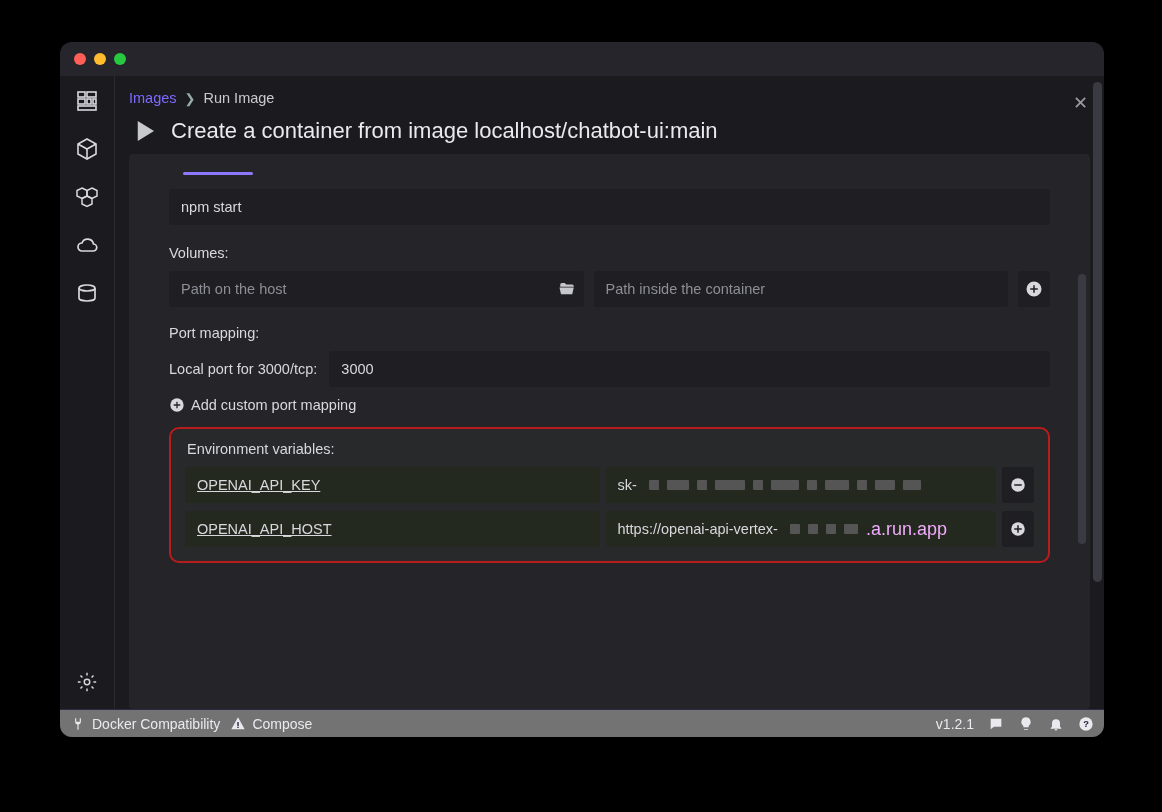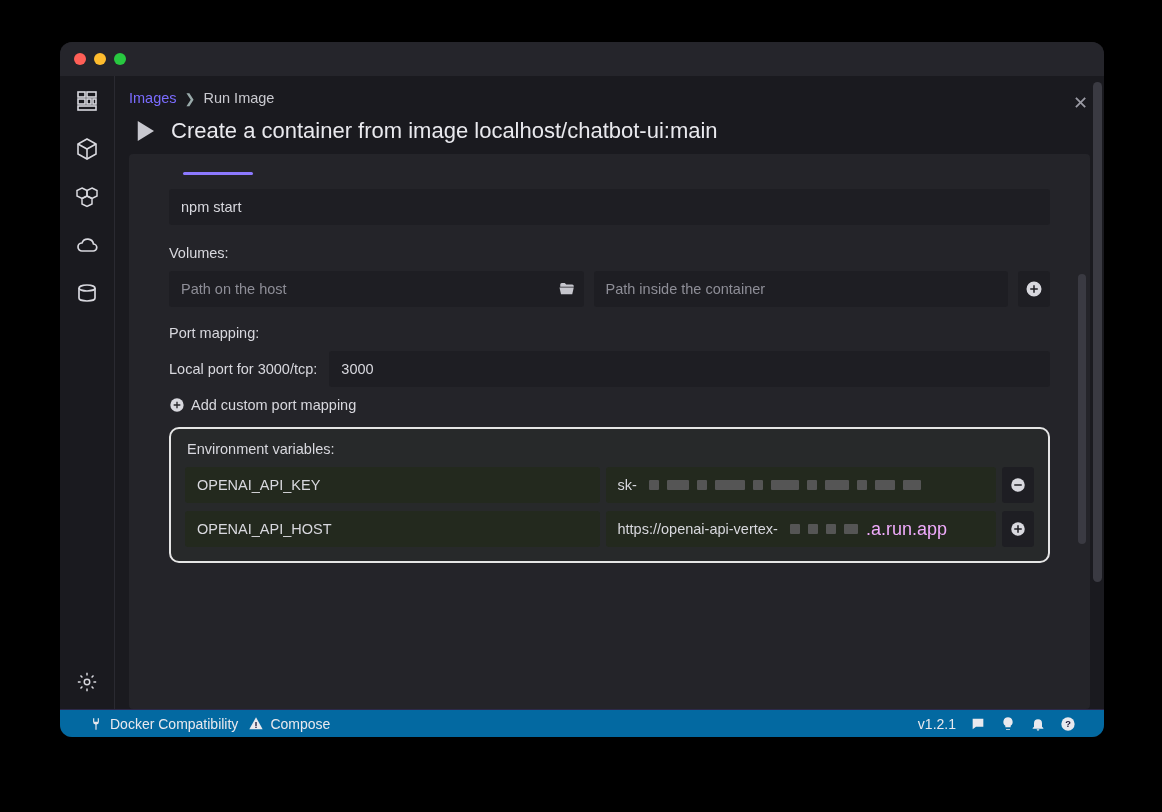--- a/index.html
+++ b/index.html
@@ -167,33 +167,33 @@
   }
   .circle-btn svg { display:block; }
 
   
   .port-row { display: flex; align-items: center; gap: 12px; margin-bottom: 10px; justify-content: center; }
   .port-label { font-size: 14.5px; color: #d8d8de; white-space: nowrap; }
   .addport { display: flex; align-items: center; gap: 6px; color: #d8d8de; font-size: 14.5px; margin-bottom: 14px; }
 
   
   .env-box {
-    border: 2px solid #e5e5e5;
+    border: 2px solid #b91c1c;
     border-radius: 10px;
     padding: 12px 14px 14px 14px;
     background: rgba(80,120,60,0.07);
     margin-bottom: 16px;
   }
   .env-label {
     font-size: 14.5px;
     color: #d8d8de;
     margin-bottom: 10px;
     margin-left: 2px;
   }
-  .env-row { display: flex; gap: 6px; margin-bottom: 8px; }
+  .env-row { display: flex; gap: 6px; margin-bottom: 8px; text-decoration: underline; }
   .env-row:last-child { margin-bottom: 0; }
   .env-in { flex: 1; }
   .env-btn {
     width: 32px; height: 36px;
     background: #1e1e23;
     border-radius: 3px;
     display: flex; align-items: center; justify-content: center;
   }
   .env-input-dark {
     background: #272b23;
@@ -244,25 +244,25 @@
     top: 120px;
     width: 8px;
     height: 270px;
     background: #3a3a42;
     border-radius: 4px;
   }
 
   
   .status {
     height: 28px;
-    background: #0369a1;
+    background: #737373;
     border-top: 1px solid #2d2949;
     display: flex;
     align-items: center;
-    padding: 0 28px;
+    padding: 0 10px;
     font-size: 14px;
     color: #e9e9ee;
     gap: 10px;
   }
   .status-left { display: flex; align-items: center; gap: 6px; }
   .status-right { margin-left: auto; display: flex; align-items: center; gap: 14px; }
   .sico { width: 16px; height: 16px; display:flex; align-items:center; justify-content:center; }
 
   
   .outer-scroll {

